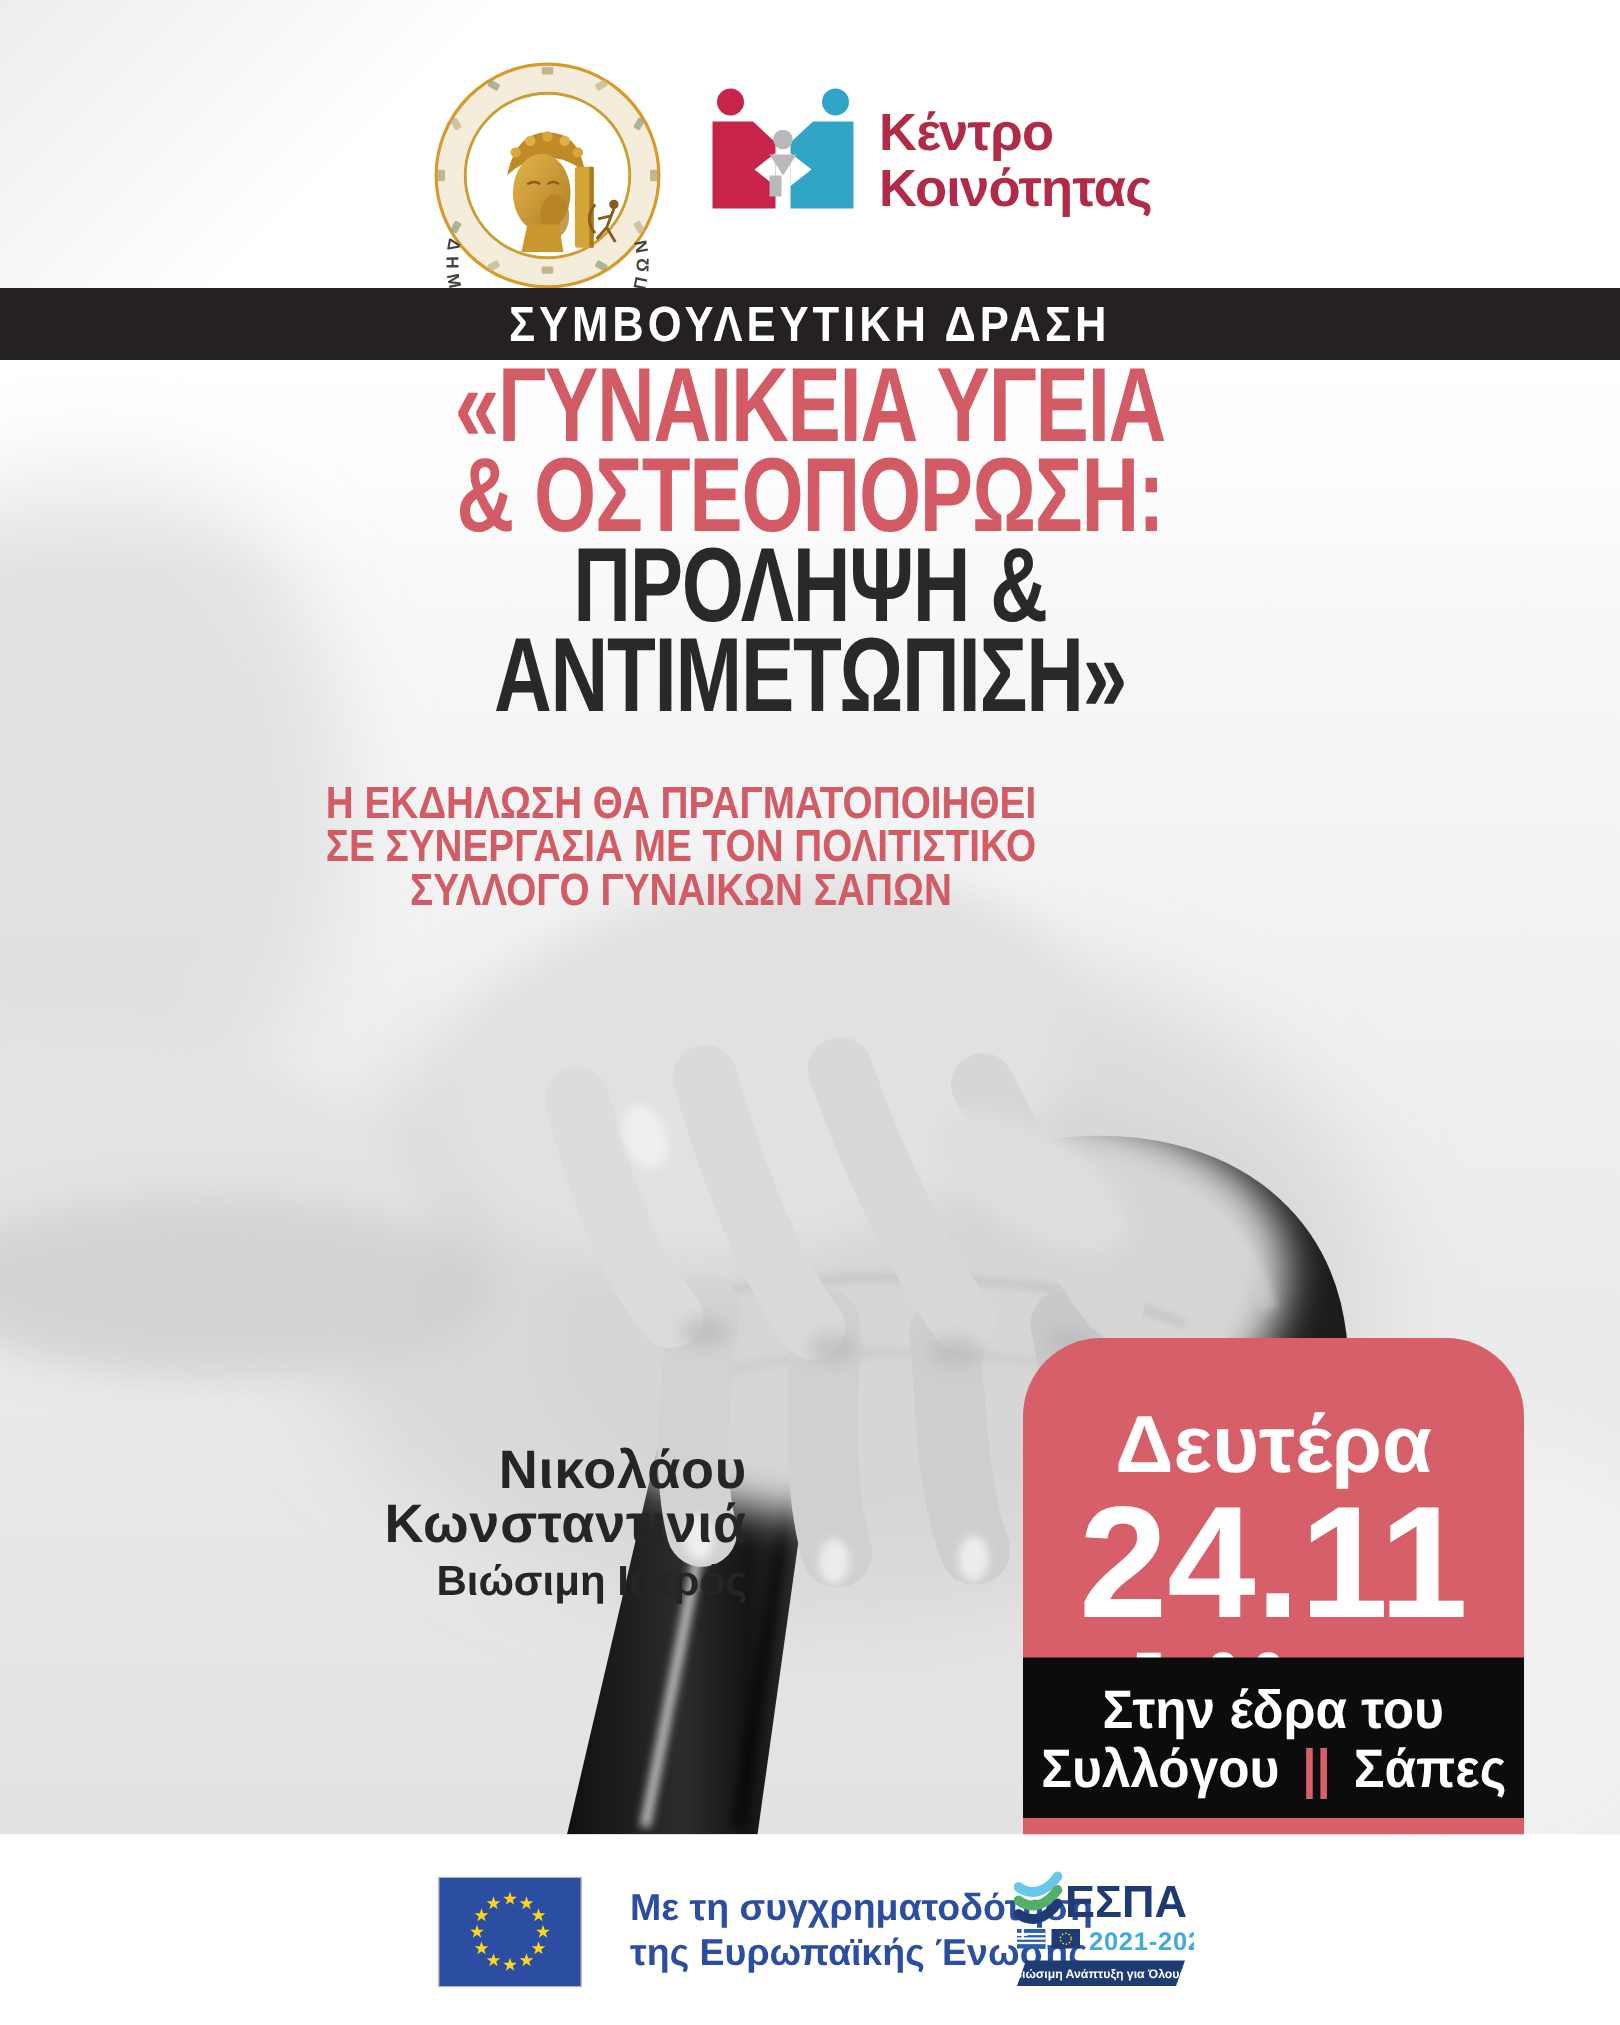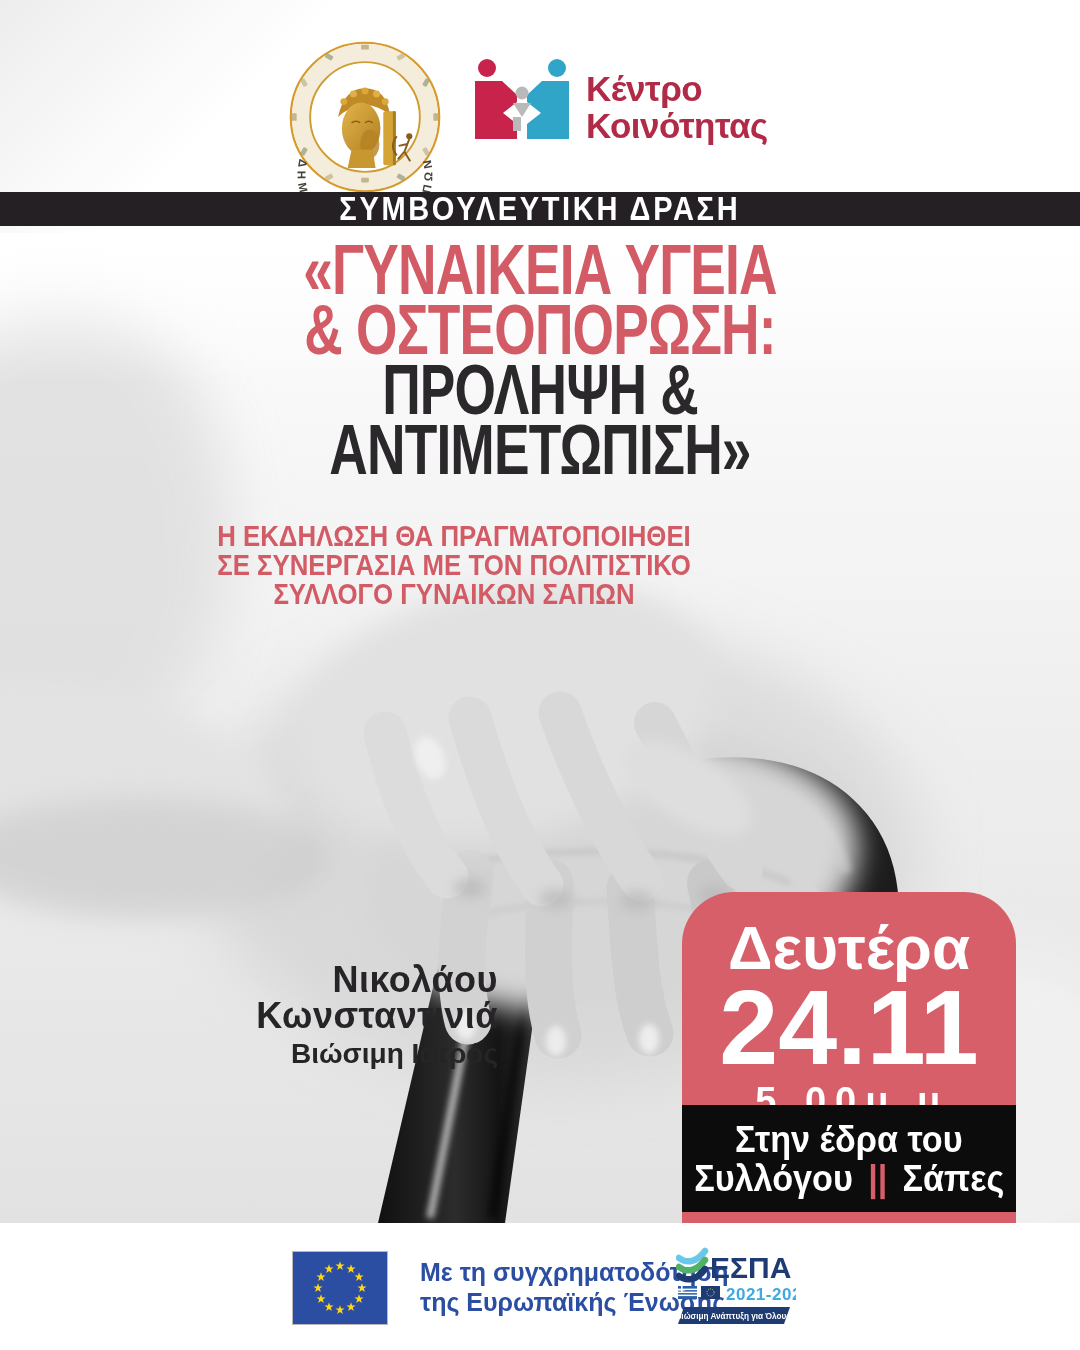--- a/index.html
+++ b/index.html
@@ -11,21 +11,21 @@
   }
   
   .seal{position:absolute;left:288px;top:40px;width:154px;height:154px;}
   .kk-logo{position:absolute;left:472px;top:58px;width:100px;height:84px;}
   .kk-text{
     position:absolute;left:586px;top:70px;color:#B12A47;font-weight:bold;
     font-size:35px;line-height:37px;letter-spacing:-0.5px;
   }
   
   .banner{
-    position:absolute;left:0;top:192px;width:1080px;height:34px;background:#242024;
+    position:absolute;left:0;top:192px;width:1080px;height:48px;background:#242024;
     display:flex;align-items:center;justify-content:center;
   }
   .banner span{
     color:#fff;font-weight:bold;font-size:33px;letter-spacing:3px;
     transform:scaleX(0.88);white-space:nowrap;
   }
   
   .photo{position:absolute;left:0;top:233px;width:1080px;height:990px;}
   
   .title{position:absolute;left:0;top:240px;width:1080px;text-align:center;font-weight:bold;}
@@ -44,21 +44,21 @@
   
   .speaker{position:absolute;top:962px;right:582px;text-align:right;color:#262427;}
   .speaker .lbl{font-size:26px;font-weight:bold;letter-spacing:7px;margin-bottom:6px;white-space:nowrap;}
   .speaker .nm{font-size:36px;font-weight:bold;line-height:36px;letter-spacing:0.5px;white-space:nowrap;}
   .speaker .role{font-size:28px;font-weight:bold;margin-top:4px;white-space:nowrap;}
   
   .datebox{
     position:absolute;left:682px;top:892px;width:334px;height:331px;
     background:#D75F69;border-radius:52px 52px 0 0;color:#fff;text-align:center;
   }
-  .datebox .day{font-size:62px;font-weight:bold;margin-top:28px;line-height:56px;}
+  .datebox .day{font-size:54px;font-weight:bold;margin-top:43px;line-height:56px;}
   .datebox .date{font-size:106px;font-weight:bold;line-height:94px;letter-spacing:0px;margin-top:4px;}
   .datebox .time{font-size:38px;font-weight:bold;letter-spacing:9px;margin-top:6px;padding-left:26px;}
   .locband{
     position:absolute;left:0;right:0;top:213px;height:107px;background:#0C0C0C;
     display:flex;flex-direction:column;align-items:center;justify-content:center;
   }
   .locband .loc-ln{
     font-size:36px;font-weight:bold;line-height:39px;white-space:nowrap;transform:scaleX(0.95);
   }
   .locband .sep{color:#D75F69;padding:0 6px;}

